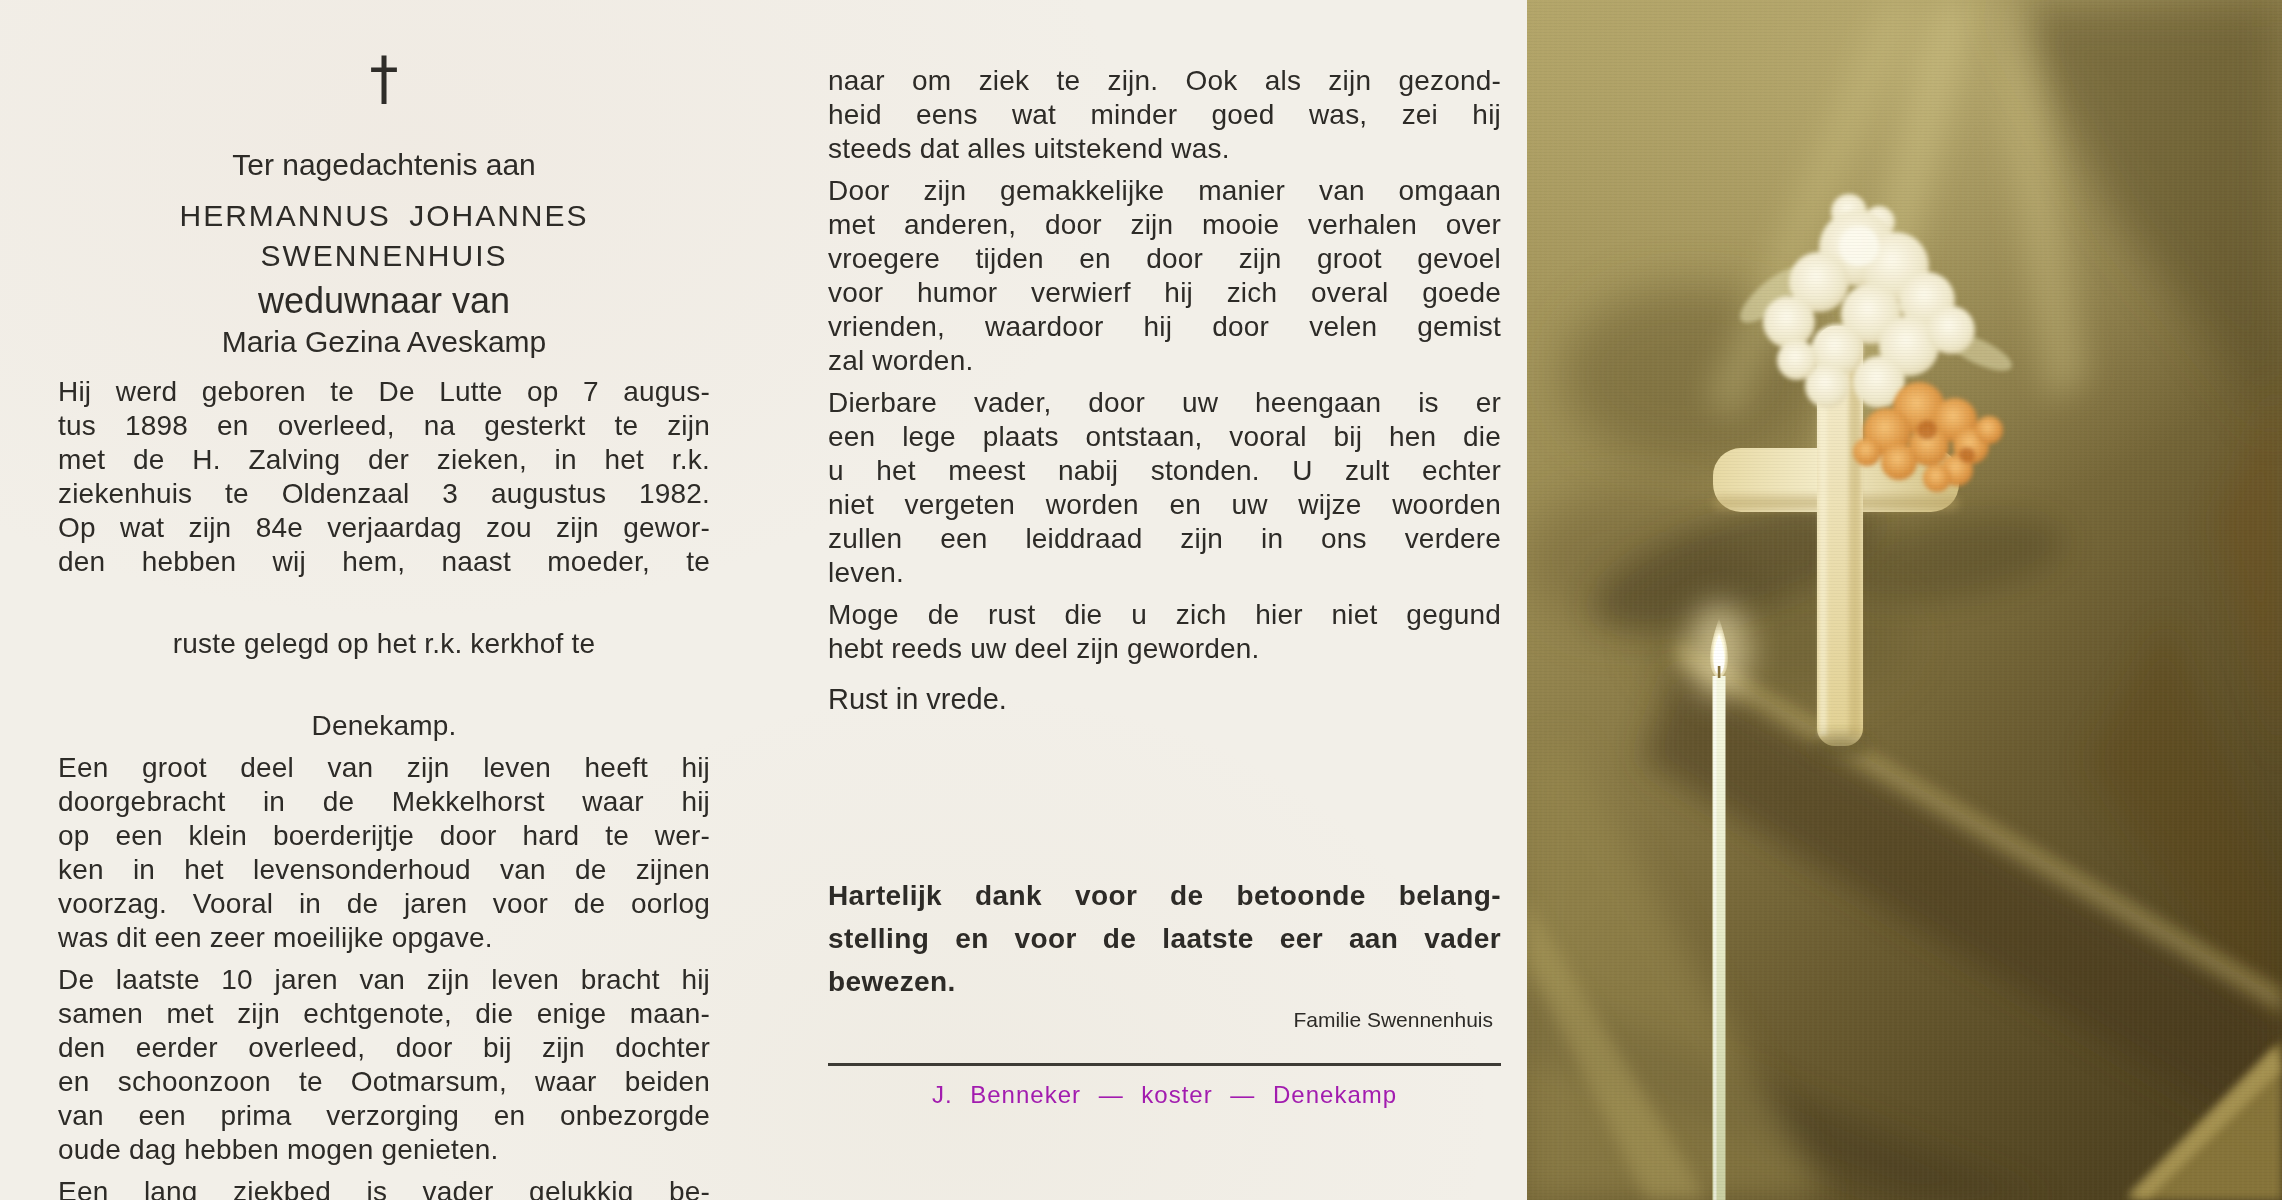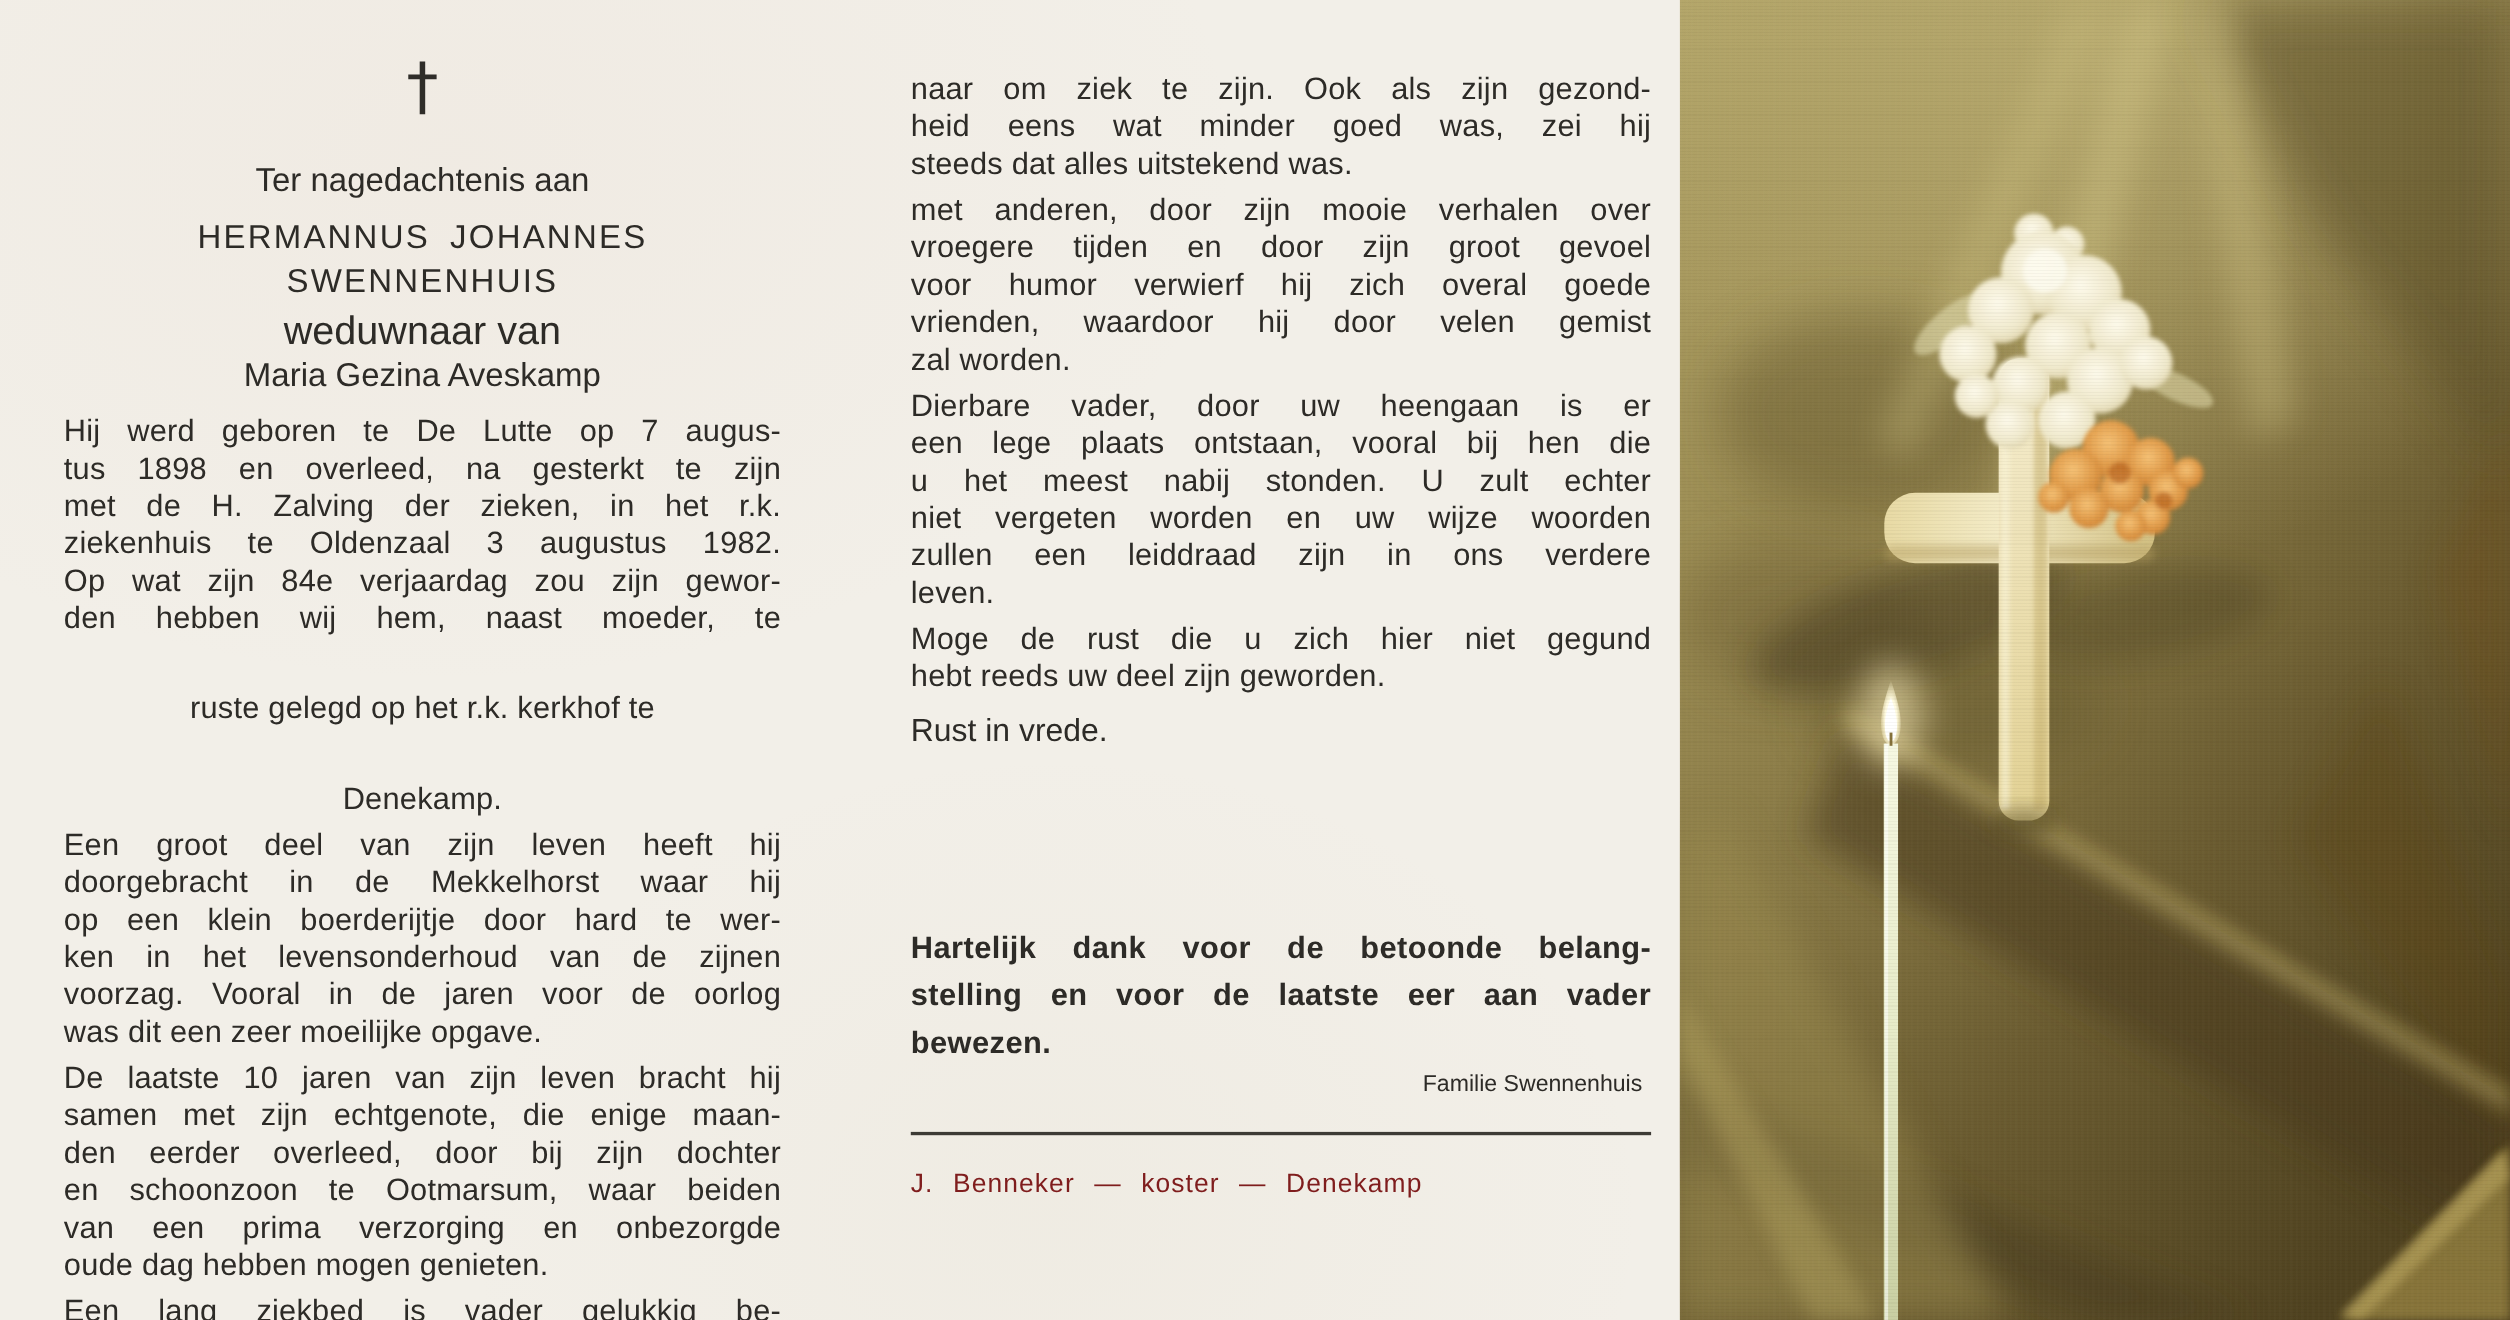--- a/index.html
+++ b/index.html
@@ -44,22 +44,22 @@
   .spouse   { margin-top:6px; font-size:30px; line-height:36px; text-align:center; }
   .col-left .body-text { margin-top:15px; }
 
   .col-mid .body-text.main { margin-top:64px; }
   .rip { margin-top:16px; font-size:29px; line-height:34px; }
   .thanks { margin-top:158px; }
   .thanks .tline { line-height:43px; letter-spacing:0.4px;font-weight:bold; }
   .family { margin-top:0px; font-size:21px; line-height:34px; text-align:right; padding-right:8px; }
   .rule { margin-top:26px; height:3px; width:100%; background:#3d3b35; }
   .credit {
-    margin-top:30px; text-align:left; font-size:24px; line-height:30px;
-    color:#7f1d1d; letter-spacing:1px; word-spacing:10px;
+    margin-top:14px; text-align:center; font-size:24px; line-height:30px;
+    color:#a21caf; letter-spacing:1px; word-spacing:10px;
   }
 
   
   .photo {
     position:absolute; left:1527px; top:0; width:755px; height:1200px;
     box-shadow: inset 16px 0 22px -14px rgba(40,30,10,0.30);
   }
   .photo svg { display:block; }
   .photo-texture {
     position:absolute; inset:0; pointer-events:none;
@@ -114,20 +114,21 @@
   </div>
 
   <div class="col-mid">
     <div class="body-text main">
         <div class="para">
           <div class="tline a-j">naar om ziek te zijn. Ook als zijn gezond-</div>
           <div class="tline a-j">heid eens wat minder goed was, zei hij</div>
           <div class="tline a-l">steeds dat alles uitstekend was.</div>
         </div>
         <div class="para">
+          <div class="tline a-j">Door zijn gemakkelijke manier van omgaan</div>
           <div class="tline a-j">met anderen, door zijn mooie verhalen over</div>
           <div class="tline a-j">vroegere tijden en door zijn groot gevoel</div>
           <div class="tline a-j">voor humor verwierf hij zich overal goede</div>
           <div class="tline a-j">vrienden, waardoor hij door velen gemist</div>
           <div class="tline a-l">zal worden.</div>
         </div>
         <div class="para">
           <div class="tline a-j">Dierbare vader, door uw heengaan is er</div>
           <div class="tline a-j">een lege plaats ontstaan, vooral bij hen die</div>
           <div class="tline a-j">u het meest nabij stonden. U zult echter</div>

